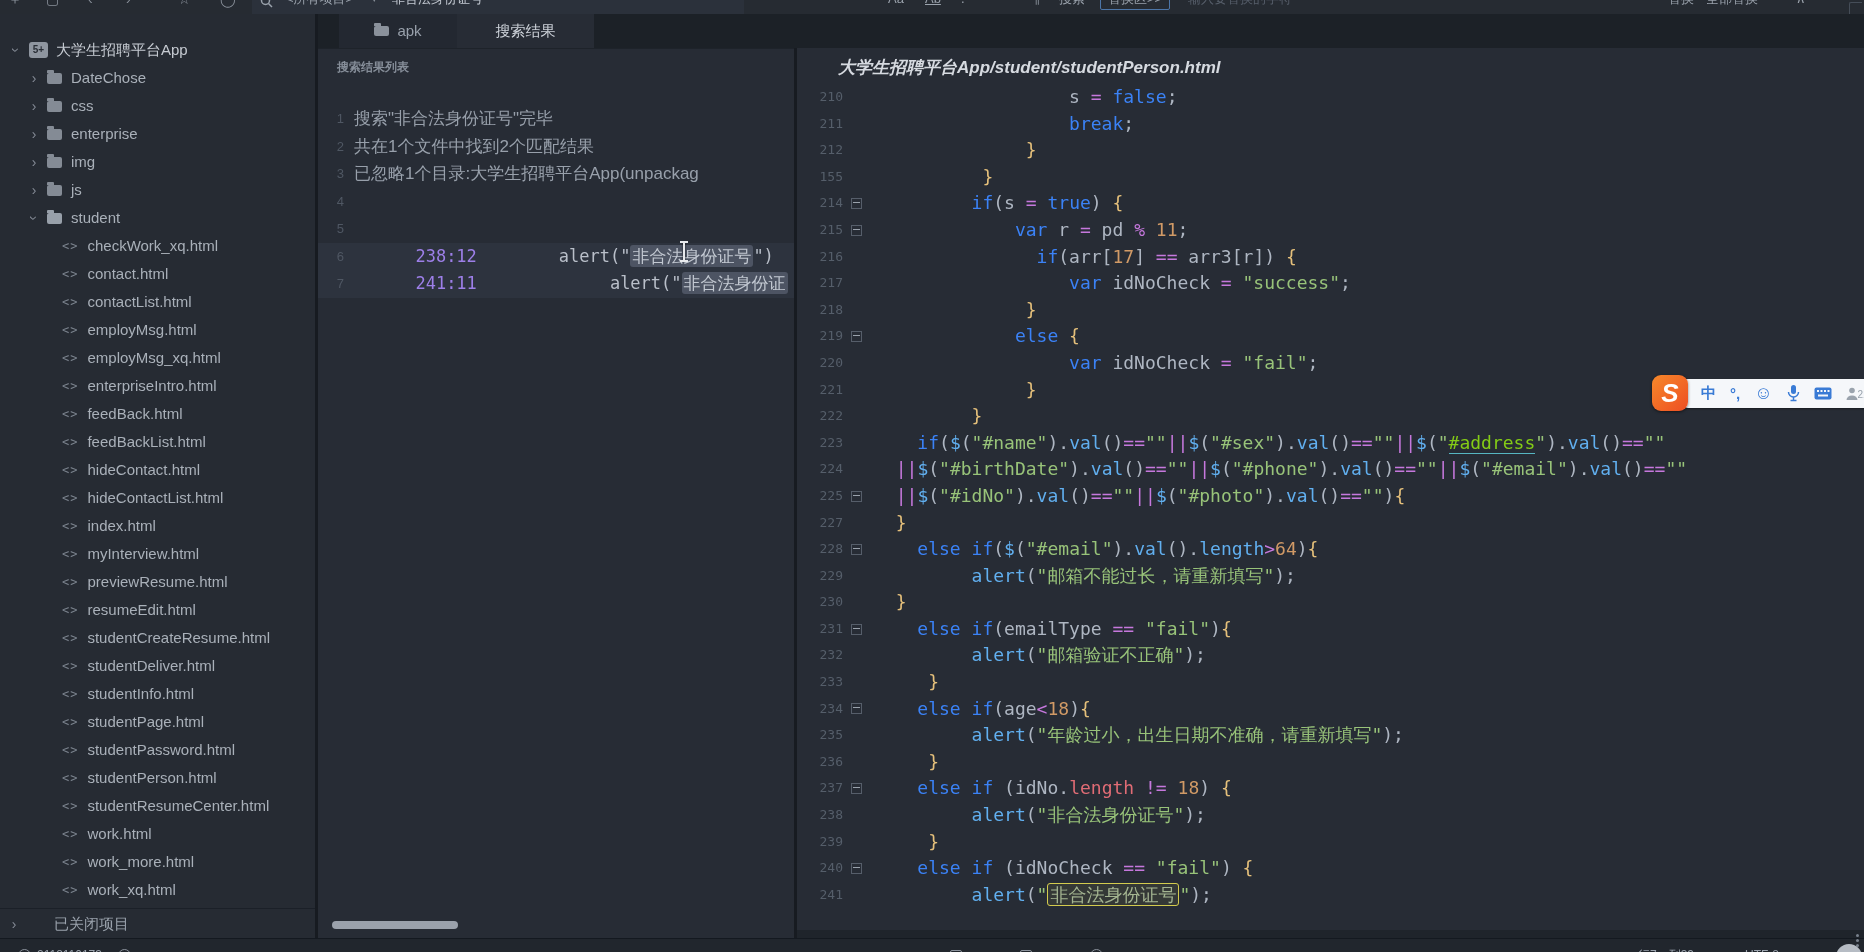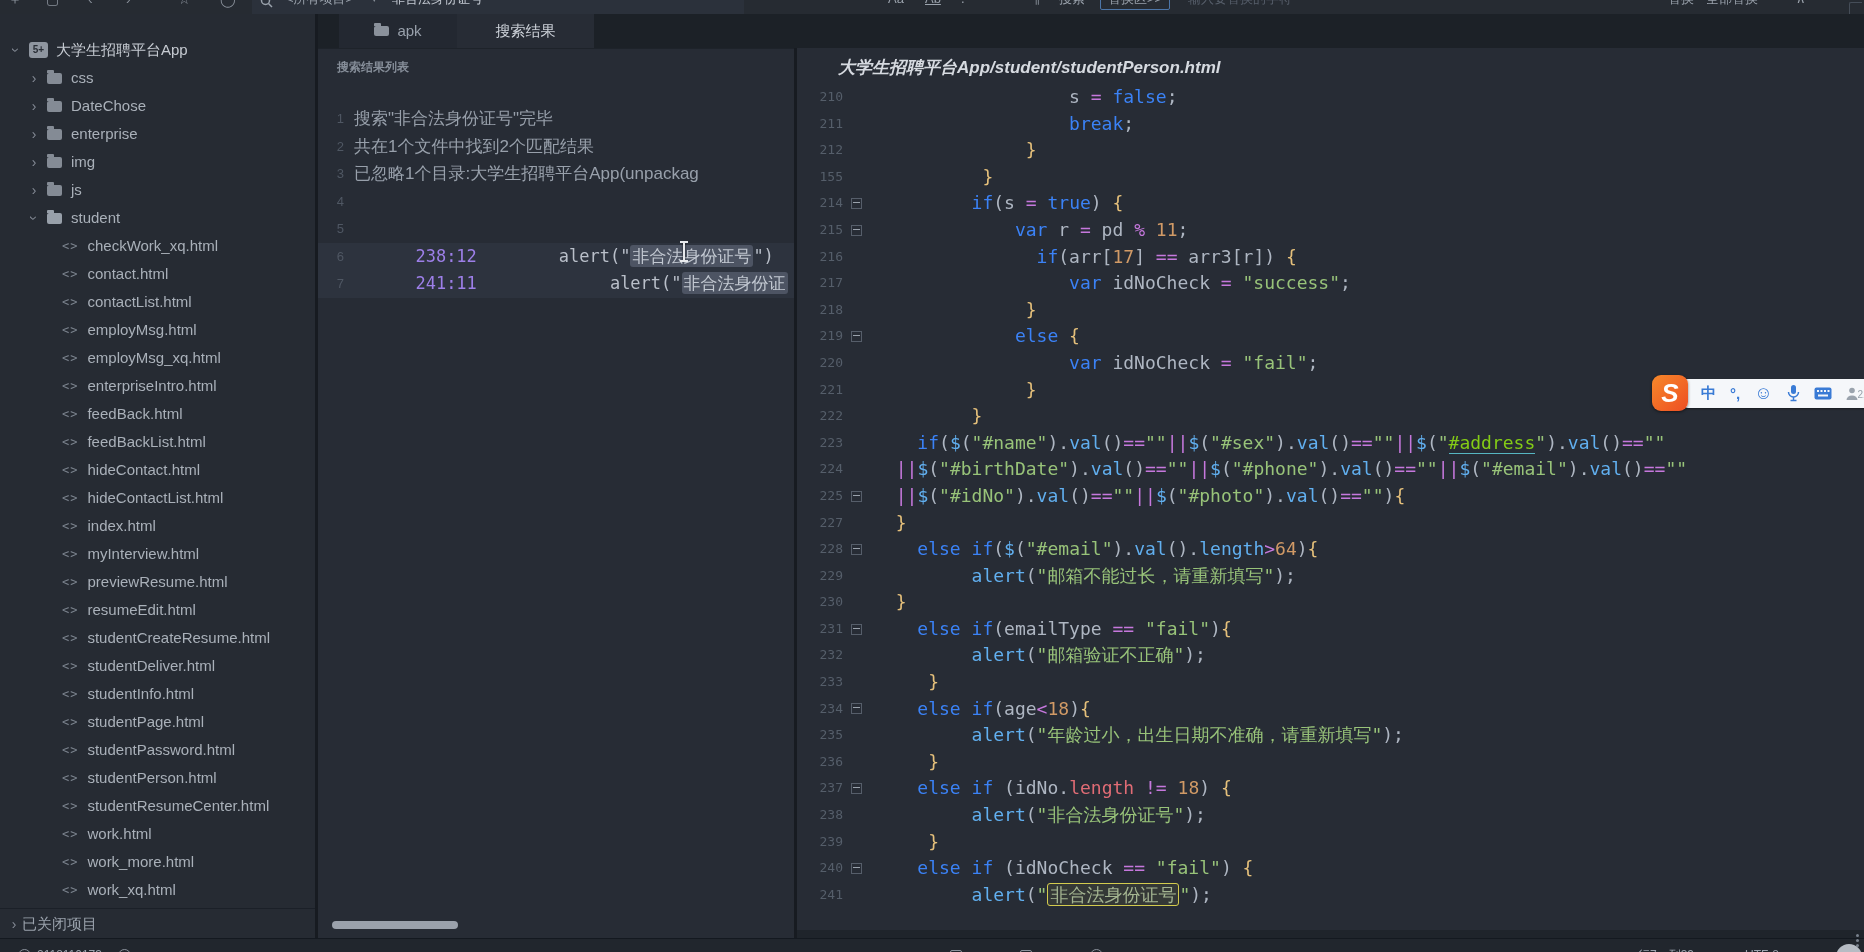--- a/index.html
+++ b/index.html
@@ -40,21 +40,21 @@
   .chev{width:16px;display:inline-block;text-align:center;color:#848b96;font-size:14px;flex:none;}
   .chev::before{content:'\203A';display:inline-block;}
   .chev.down::before{transform:rotate(90deg);}
   .badge5{width:19px;height:16px;background:#8f96a0;color:#2a2f37;font-size:10px;font-weight:bold;border-radius:3px;display:flex;align-items:center;justify-content:center;margin:0 8px 0 5px;flex:none;}
   .fico{width:15px;height:11px;background:#848b95;border-radius:2px;position:relative;margin:0 9px 0 5px;flex:none;}
   .fico::before{content:'';position:absolute;top:-3px;left:0;width:7px;height:3px;background:#848b95;border-radius:1px 1px 0 0;}
   .fico.open{background:#98a0aa;}
   .fico.open::before{background:#98a0aa;}
   .felbl{font-family:"DejaVu Sans Mono",monospace;font-size:12px;color:#7b838e;margin-right:9px;flex:none;letter-spacing:1px;}
   .closed-wrap{position:absolute;left:0;top:894px;width:100%;border-top:1px solid #1b2028;}
-  .closed-row{height:30px;line-height:30px;display:flex;align-items:center;font-size:15px;color:#9aa2ac;padding-left:6px;}
+  .closed-row{height:30px;line-height:30px;display:flex;align-items:center;font-size:15px;color:#9aa2ac;padding-left:6px;gap:32px;}
 
   
   .searchpanel{position:absolute;left:318px;top:49px;width:476px;height:890px;background:#272c35;overflow:hidden;}
   .sp-header{position:absolute;left:19px;top:10px;font-size:12px;font-weight:bold;color:#868e99;}
   .srows{position:absolute;left:0;top:56px;width:100%;}
   .srow{height:27.5px;line-height:27.5px;display:flex;white-space:pre;align-items:center;}
   .srow.band{background:#2d333e;}
   .snum{width:26px;text-align:right;color:#4f5763;font-size:13px;flex:none;}
   .stxt{margin-left:10px;}
   .stxt.info{color:#98a0ab;font-size:17px;}
@@ -159,26 +159,26 @@
 <div class="sidebar">
   <div class="tree">
       <div class="trow project">
         <span class="chev down"></span>
         <span class="badge5">5+</span>
         <span class="tlabel proj">大学生招聘平台App</span>
       </div>
       <div class="trow folder">
         <span class="chev"></span>
         <span class="fico"></span>
-        <span class="tlabel">css</span>
+        <span class="tlabel">DateChose</span>
       </div>
       <div class="trow folder">
         <span class="chev"></span>
         <span class="fico"></span>
-        <span class="tlabel">DateChose</span>
+        <span class="tlabel">css</span>
       </div>
       <div class="trow folder">
         <span class="chev"></span>
         <span class="fico"></span>
         <span class="tlabel">enterprise</span>
       </div>
       <div class="trow folder">
         <span class="chev"></span>
         <span class="fico"></span>
         <span class="tlabel">img</span>

